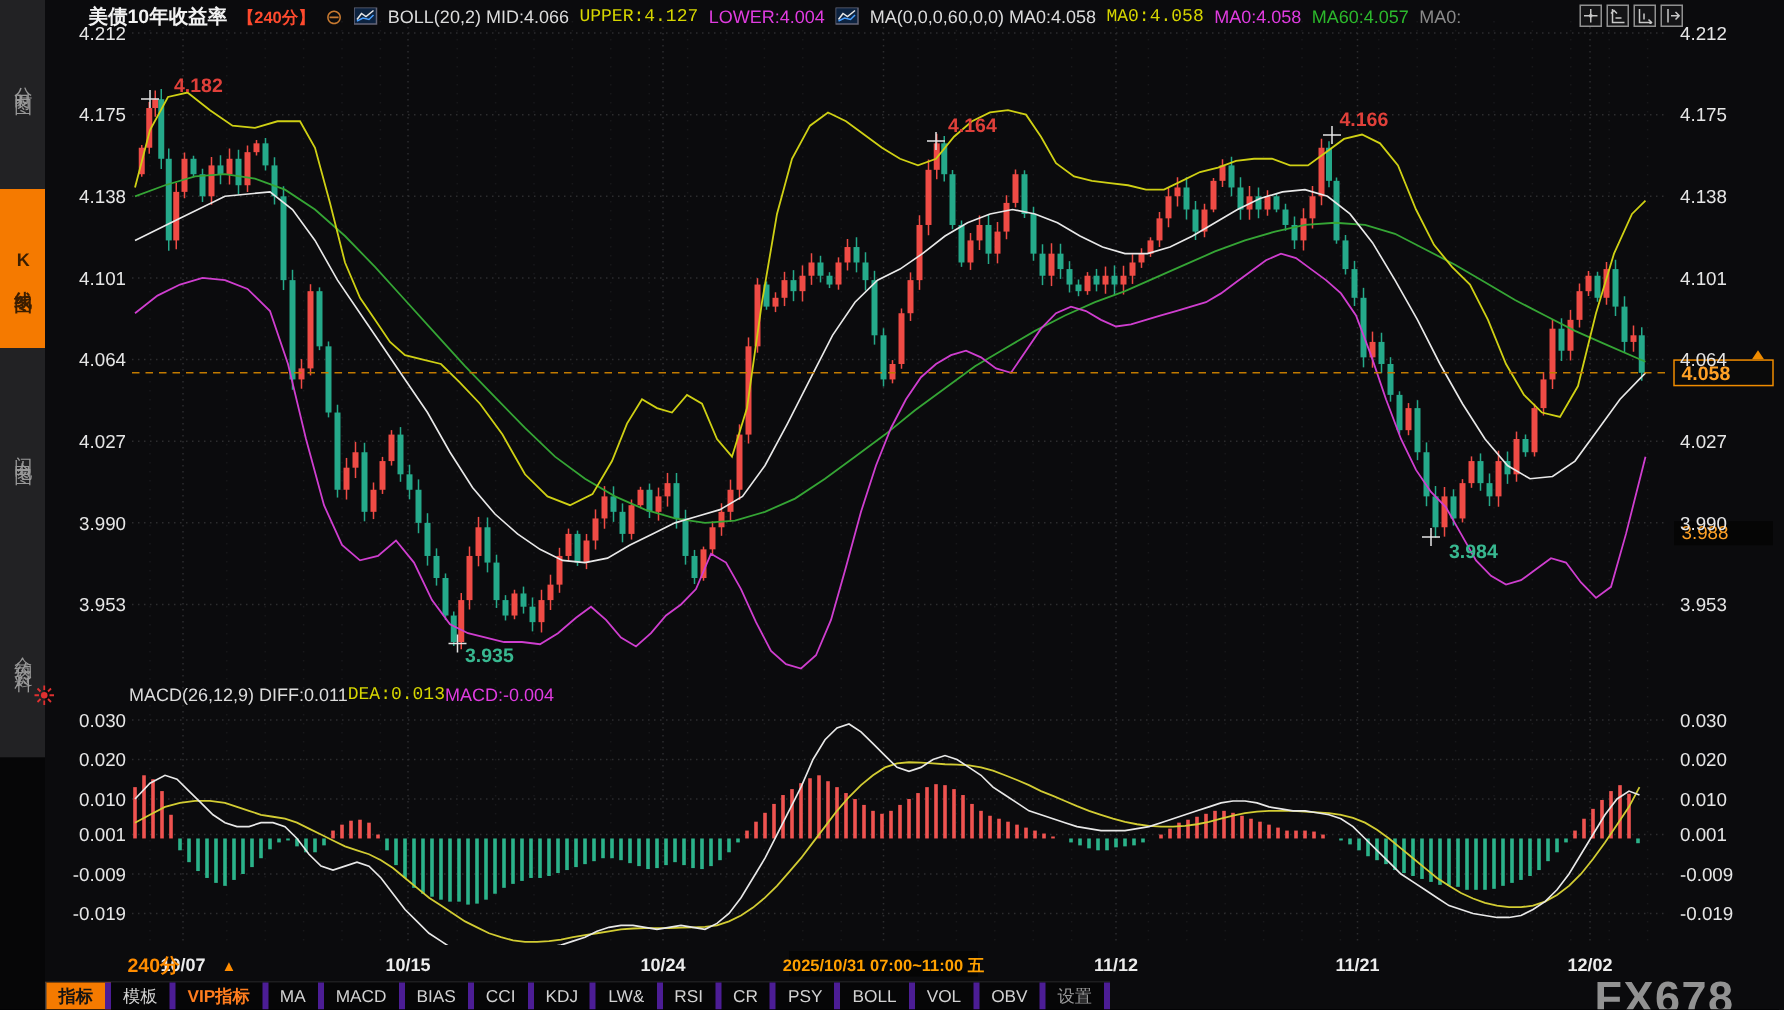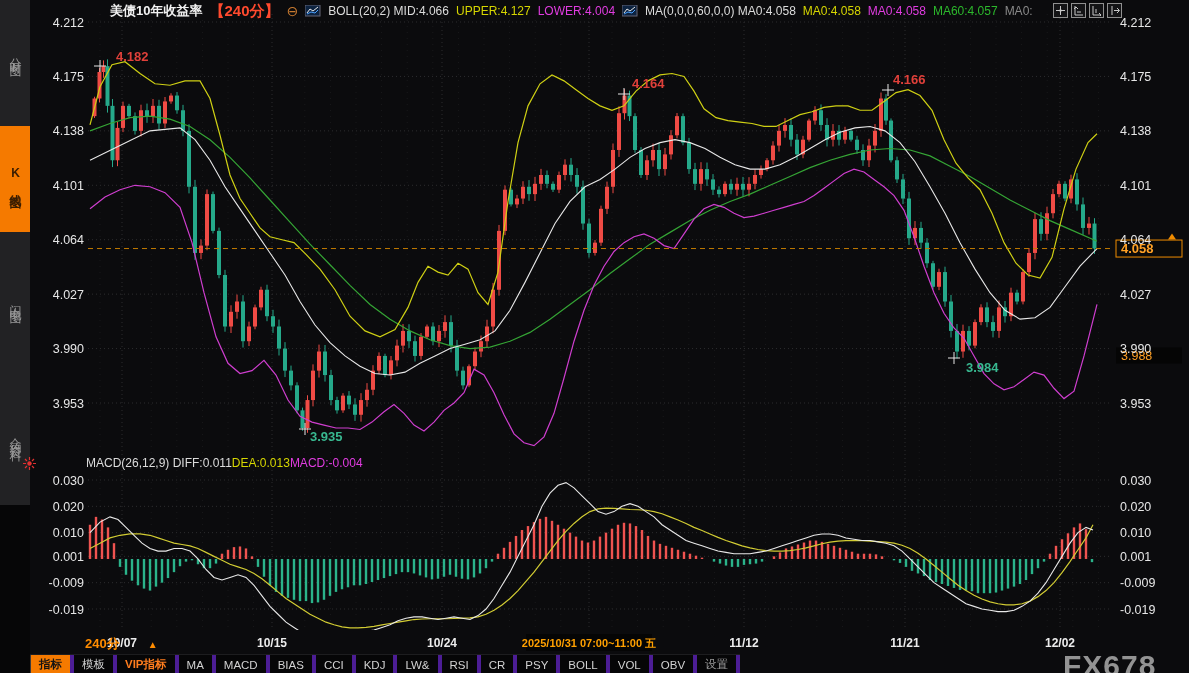--- a/index.html
+++ b/index.html
@@ -9,25 +9,25 @@
 
   
   .sidebar{position:absolute;left:0;top:0;width:30px;height:505px;background:#222224;}
   .sidebar-bottom{position:absolute;left:0;top:505px;width:30px;height:168px;background:#060607;}
   .sidebar-tab{position:absolute;left:0;width:30px;display:flex;align-items:center;justify-content:center;
                writing-mode:vertical-lr;text-orientation:upright;font-size:12px;color:#9a9a9a;letter-spacing:4px;cursor:pointer;}
   .sidebar-tab.active{background:#f57a00;color:#3a1d00;font-weight:bold;}
 
   
   .header{position:absolute;left:30px;top:0;width:942px;height:22px;display:flex;align-items:center;
-          gap:7px;padding-left:80px;box-sizing:border-box;font-size:12px;white-space:nowrap;}
+          gap:7px;padding-left:29px;box-sizing:border-box;font-size:12px;white-space:nowrap;}
   .hd-title{color:#f2f2f2;font-weight:bold;font-size:13px;}
-  .hd-period{color:#ff4a2e;font-weight:bold;font-size:15px;}
+  .hd-period{color:#ff4a2e;font-weight:bold;font-size:11px;}
   .hd-minus{color:#c87a30;font-size:14px;line-height:1;}
-  .tx-w{color:#dcdcdc;} .tx-y{color:#d6d600;} .tx-m{color:#e03ce0;} .tx-g{color:#2cb82c;} .tx-gray{color:#8a8a8a;}
+  .tx-w{color:#dcdcdc;} .tx-y{color:#d6d600;font-family:Liberation Mono, monospace;} .tx-m{color:#e03ce0;} .tx-g{color:#2cb82c;} .tx-gray{color:#8a8a8a;}
   .hicon{width:16px;height:12px;display:inline-block;}
 
   .top-icons{position:absolute;right:67px;top:3px;display:flex;gap:3px;}
   .ticon{width:15px;height:15px;border:1px solid #909090;background:#141416;box-sizing:border-box;
          display:flex;align-items:center;justify-content:center;cursor:pointer;}
 
   
   .macd-header{position:absolute;left:86px;top:456px;display:flex;font-size:12px;white-space:nowrap;}
   .burst{position:absolute;left:22px;top:456px;width:15px;height:15px;}
 

